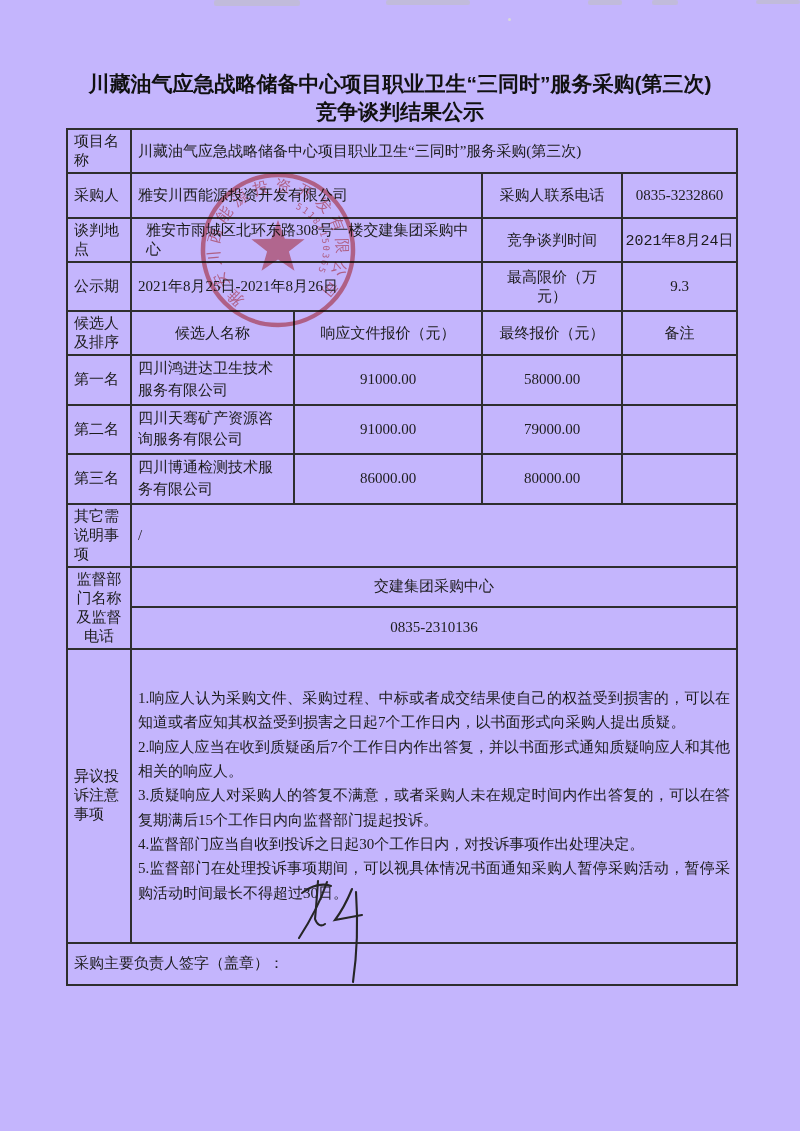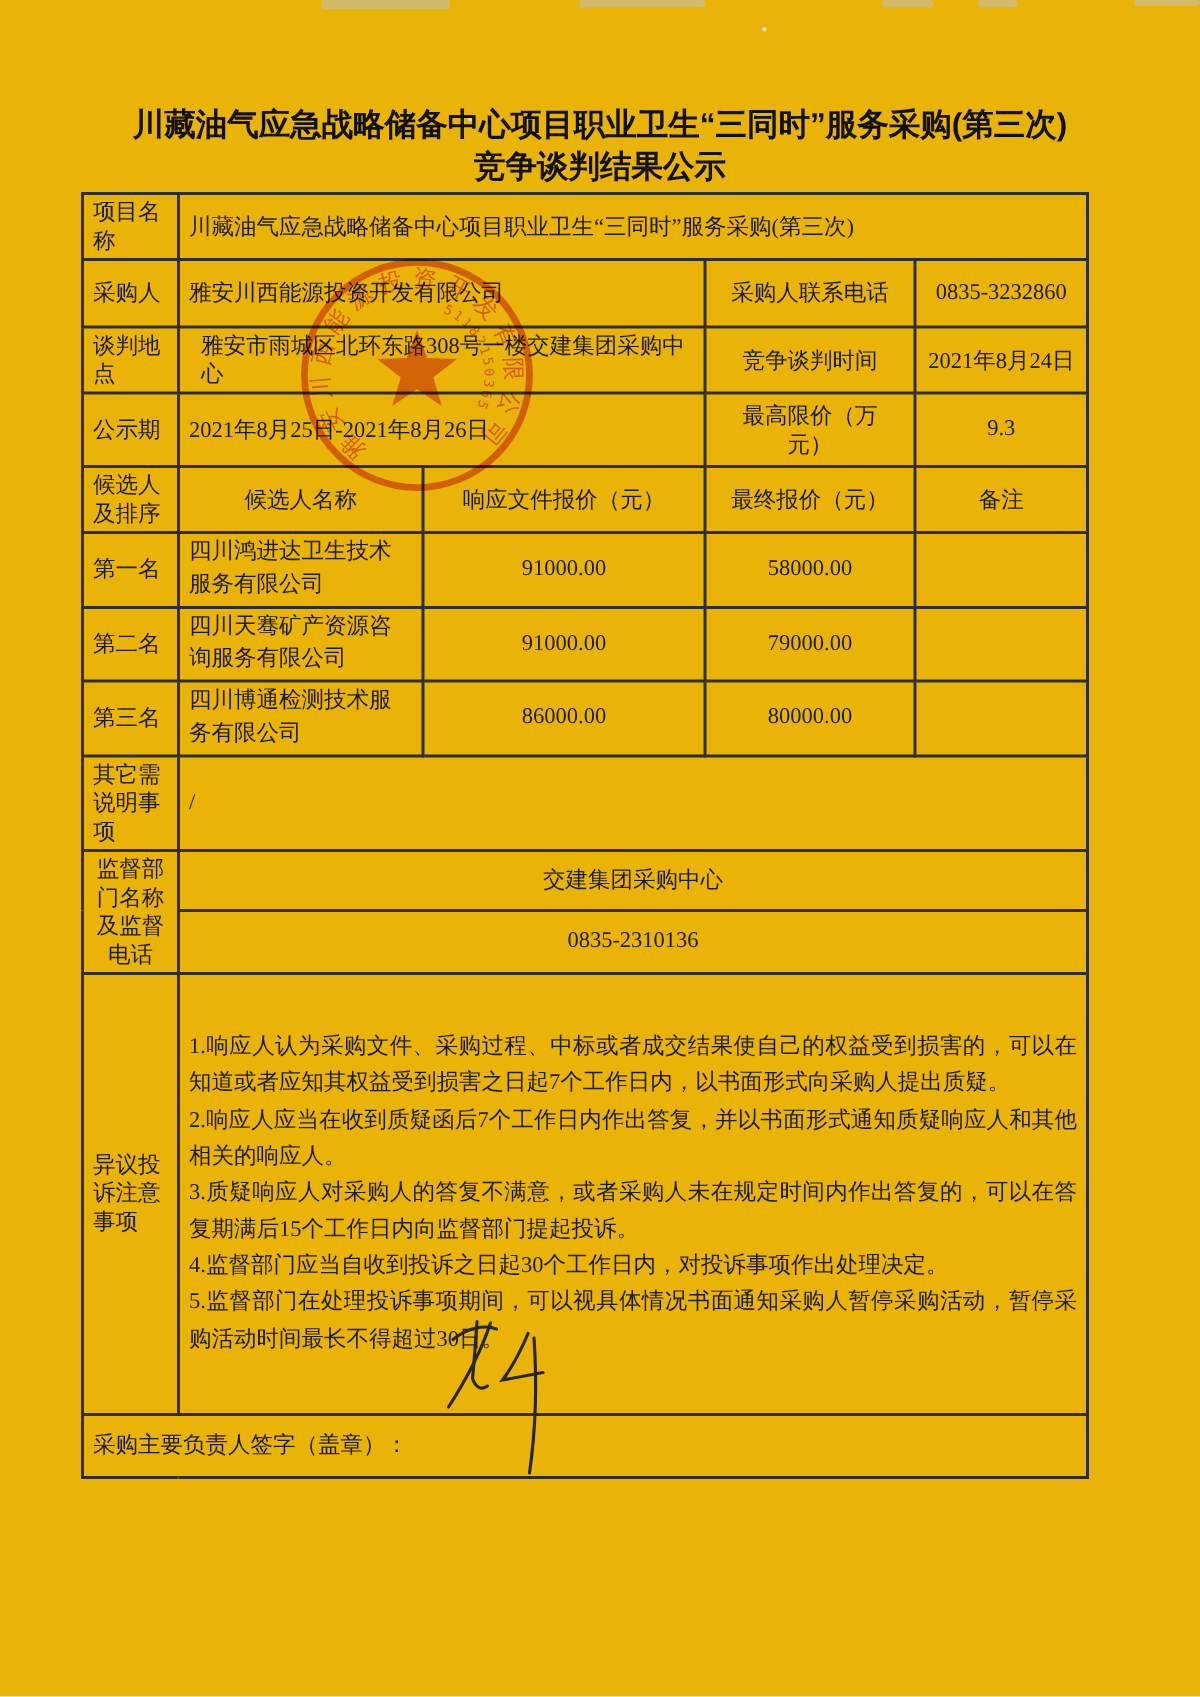--- a/index.html
+++ b/index.html
@@ -1,32 +1,32 @@
 <!DOCTYPE html>
 <html><head>
 <meta charset="utf-8">
 <style>
   html,body{margin:0;padding:0;}
   body{background:#ffffff;}
   .page{
-    position:relative;width:800px;height:1131px;background:#eab308;
+    position:relative;width:800px;height:1131px;background:#c4b5fd;
     font-family:"Liberation Serif","DejaVu Serif",serif;color:#1c1c1c;overflow:hidden;
   }
   
   .smudge{position:absolute;background:#bfbfbf;opacity:.55;border-radius:2px;}
   .speck{position:absolute;background:#d9d9d9;border-radius:50%;}
 
   .doc-title{
     position:absolute;top:70px;left:0;width:100%;text-align:center;
     font-family:"Liberation Sans","DejaVu Sans",sans-serif;
     font-weight:bold;font-size:21px;line-height:28px;color:#111;
   }
 
   table.doc-table{
-    position:absolute;left:54px;top:128px;width:670px;
+    position:absolute;left:66px;top:128px;width:670px;
     border-collapse:collapse;table-layout:fixed;
     font-size:15px;color:#1c1c1c;
   }
   table.doc-table td{
     border:2px solid #2e2e2e;padding:2px 6px;vertical-align:middle;
     overflow:hidden;
   }
   td.lbl{word-break:break-all;padding:2px 2px 2px 3px;}
   td.lbl-c{word-break:break-all;text-align:center;padding:2px 1px;}
   td.c{text-align:center;}
@@ -79,21 +79,21 @@
       <tr style="height:45px;">
         <td class="lbl">采购人</td>
         <td class="val" colspan="2">雅安川西能源投资开发有限公司</td>
         <td class="c">采购人联系电话</td>
         <td class="c">0835-3232860</td>
       </tr>
       <tr style="height:41px;">
         <td class="lbl">谈判地点</td>
         <td class="val" colspan="2" style="padding-left:14px;">雅安市雨城区北环东路308号一楼交建集团采购中心</td>
         <td class="c">竞争谈判时间</td>
-        <td class="c" style="padding:0 1px;">2021年8月24日</td>
+        <td class="c" style="padding:0 1px;font-family:Liberation Mono, monospace;">2021年8月24日</td>
       </tr>
       <tr style="height:49px;margin-top:36px;">
         <td class="lbl">公示期</td>
         <td class="val" colspan="2">2021年8月25日-2021年8月26日</td>
         <td class="c" style="padding:2px 10px;">最高限价（万元）</td>
         <td class="c">9.3</td>
       </tr>
       <tr style="height:39px;">
         <td class="lbl">候选人及排序</td>
         <td class="c">候选人名称</td>

